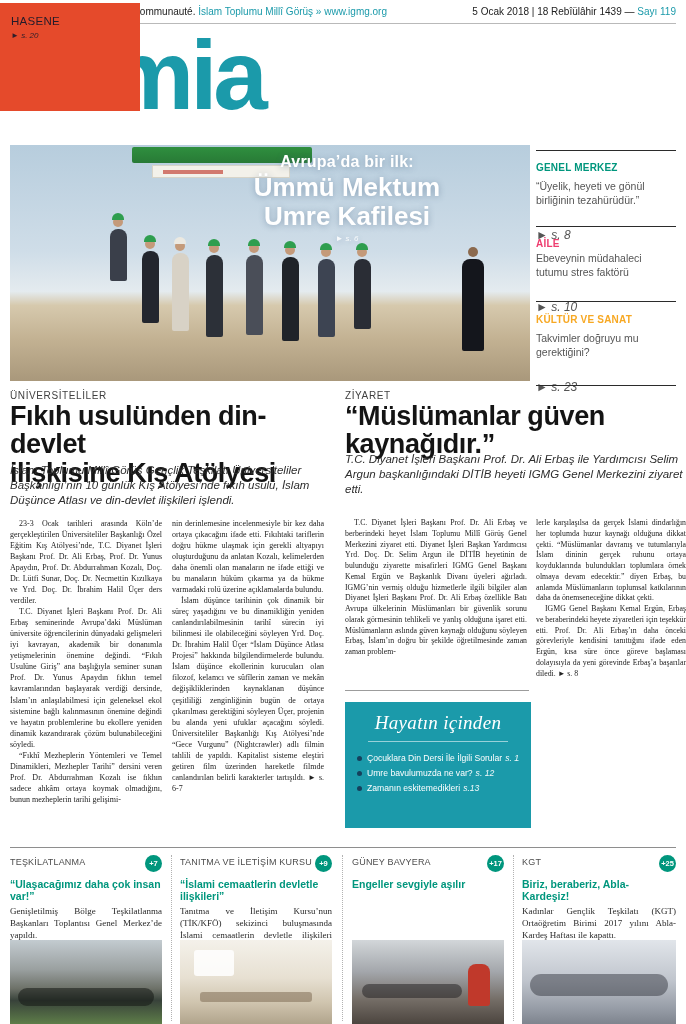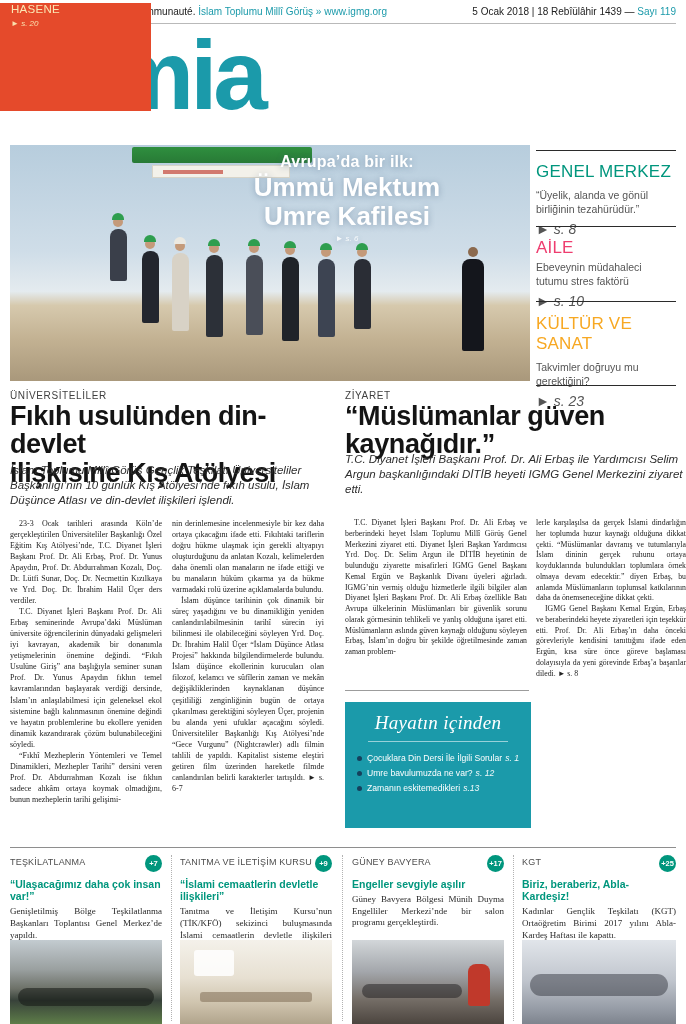--- a/index.html
+++ b/index.html
@@ -26,30 +26,30 @@
           background:#f3f1ea; border:1px solid #d8d4c8; }
   .hero .banner-sign i { position:absolute; top:4px; left:10px; width:60px; height:4px; background:#c0392b; opacity:.65; }
   .fig { position:absolute; width:17px; border-radius:8px 8px 2px 2px; }
   .fig .head { position:absolute; top:-12px; left:3px; width:10px; height:10px; border-radius:50%; background:#c49a7a; }
   .fig .cap  { position:absolute; top:-16px; left:2px; width:12px; height:7px; border-radius:6px 6px 0 0; background:#2e9e4e; }
   .hero-overlay { position:absolute; top:8px; right:18px; width:330px; text-align:center; color:#fff;
           text-shadow:0 1px 6px rgba(70,100,130,.45); }
   .hero-kicker { font-size:16px; font-weight:bold; letter-spacing:.2px; }
   .hero-title  { font-size:26px; font-weight:bold; line-height:1.12; white-space:pre-line; margin-top:2px; }
   .hero-page   { font-size:8px; opacity:.85; margin-top:3px; font-style:italic; }
-  .hasene { position:absolute; top:3px; left:0; width:151px; height:108px; background:#e54a2b;
-            color:#fef9c3; padding:0 11px; }
+  .hasene { position:absolute; top:3px; left:0; width:140px; height:108px; background:#e54a2b;
+            color:#0f172a; padding:12px 11px; }
   .hasene .k { font-size:11.5px; opacity:.9; margin-bottom:4px; letter-spacing:.3px; }
   .hasene .t { font-size:13.5px; font-weight:bold; line-height:1.18; letter-spacing:.2px; }
   .hasene .p { font-size:8px; opacity:.85; font-style:italic; }
   .rail-div { position:absolute; left:536px; width:140px; border-top:1.5px solid #2b2b2b; }
   .rail-sec { position:absolute; left:536px; width:140px; }
-  .rail-sec .lbl { font-size:17px; font-weight:normal; letter-spacing:.2px; }
+  .rail-sec .lbl { font-size:10px; font-weight:bold; letter-spacing:.2px; }
   .rail-sec .txt { font-size:10.5px; color:#555; line-height:1.32; margin-top:7px; }
-  .rail-sec .pg  { font-size:14px; color:#555; font-style:italic; margin-top:4px; }
+  .rail-sec .pg  { font-size:12px; color:#555; font-style:italic; margin-top:20px; }
   .c-green { color:#00967d; } .c-pink { color:#ee3d6f; } .c-orange { color:#f7a823; }
 
   
   .kicker { position:absolute; font-size:10px; color:#3f3f3f; letter-spacing:.6px; }
   .headline { position:absolute; font-size:27px; font-weight:bold; color:#141414;
               line-height:1.05; letter-spacing:-.4px; white-space:pre-line; }
   .deck { position:absolute; font-size:11.5px; color:#2e2e2e; line-height:1.32;font-style:italic; }
   .bodycol { position:absolute; font-family:"Liberation Serif", serif; font-size:8px;
              line-height:1.38; color:#222; text-align:justify; overflow:hidden; }
   .bodycol p { text-indent:9px; }
@@ -152,21 +152,21 @@
     </div>
   </div>
 
   <div class="hasene">
     <div class="k">HASENE</div>
     <div class="p">► s. 20</div>
   </div>
   <div class="rail-div" style="top:150px;"></div>
   <div class="rail-sec" style="top:162px;">
     <div class="lbl c-green">GENEL MERKEZ</div>
-    <div class="txt">“Üyelik, alanda ve gönül birliğinin tezahürüdür.”</div>
+    <div class="txt">“Üyelik, heyeti ve gönül birliğinin tezahürüdür.”</div>
     <div class="pg">► s. 8</div>
   </div>
   <div class="rail-div" style="top:226px;"></div>
   <div class="rail-sec" style="top:238px;">
     <div class="lbl c-pink">AİLE</div>
     <div class="txt" style="margin-top:3px;">Ebeveynin müdahaleci tutumu stres faktörü</div>
     <div class="pg">► s. 10</div>
   </div>
   <div class="rail-div" style="top:301px;"></div>
   <div class="rail-sec" style="top:314px;">
@@ -235,21 +235,20 @@
       <div class="blob" style="left:14px;top:10px;width:40px;height:26px;background:rgba(255,255,255,.85);"></div>
       <div class="blob" style="left:20px;top:52px;width:112px;height:10px;background:rgba(120,100,75,.5);"></div>
     </div>
   </div>
   <div class="tease-div" style="left:342px;"></div>
 
   <div class="tease" style="left:352px;">
     <div class="badge">+17</div>
     <div class="k">GÜNEY BAVYERA</div>
     <div class="t">Engeller sevgiyle aşılır</div>
-    <div class="b">Güney Bavyera Bölgesi Münih Duyma Engelliler Merkezi’nde bir salon programı gerçekleştirdi.</div>
     <div class="photo ph ph3">
       <div class="blob" style="right:14px;top:24px;width:22px;height:42px;background:#c0392b;border-radius:8px 8px 3px 3px;"></div>
       <div class="blob" style="left:10px;top:44px;width:100px;height:14px;background:rgba(30,28,30,.5);border-radius:7px;"></div>
     </div>
   </div>
   <div class="tease-div" style="left:513px;"></div>
 
   <div class="tease" style="left:522px;width:154px;">
     <div class="badge">+25</div>
     <div class="k">KGT</div>

